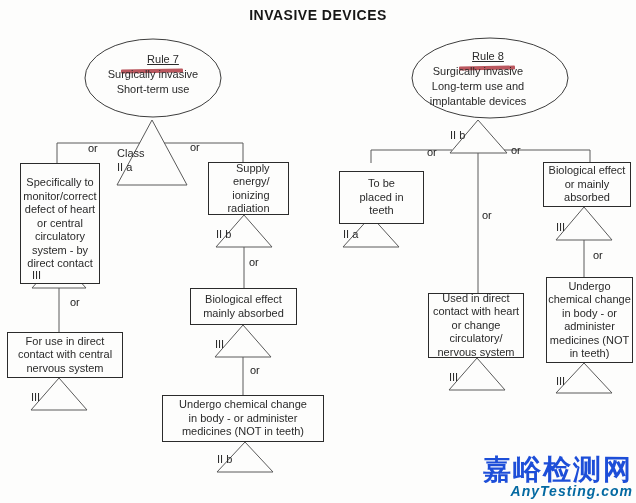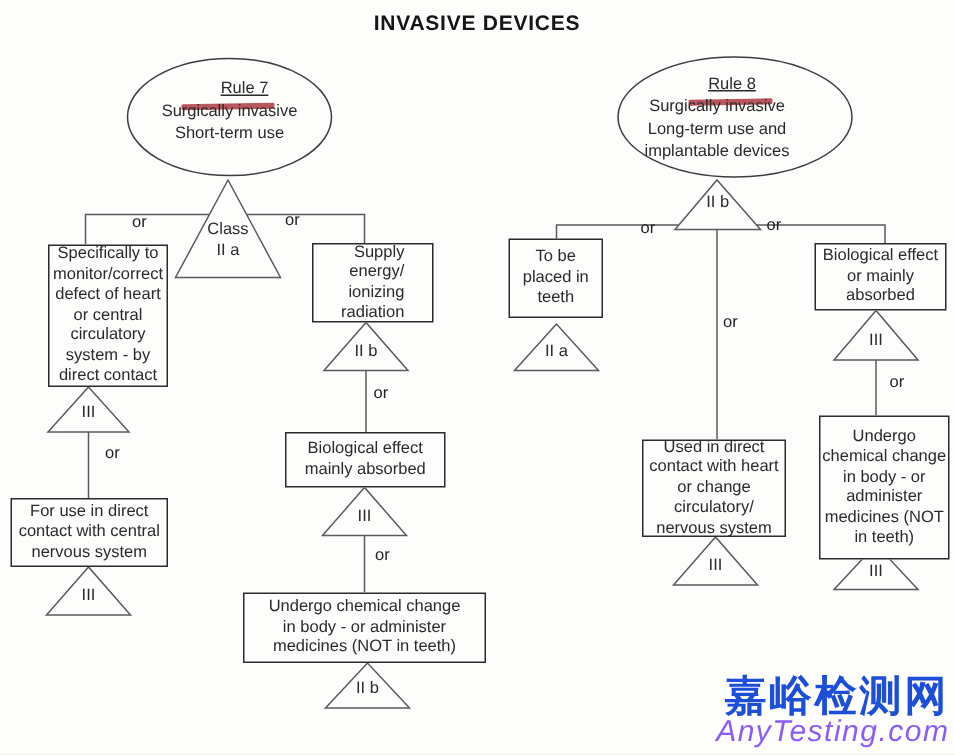--- a/index.html
+++ b/index.html
@@ -19,30 +19,30 @@
   }
   .rule-name{display:inline-block;text-decoration:underline;margin-left:20px;}
   .redmark{position:absolute;z-index:1;height:4px;background:#b2454d;opacity:.9;border-radius:1px;}
   .box{
     position:absolute;z-index:2;border:1px solid #2b2b2b;background:#fdfdfc;
     display:flex;align-items:center;justify-content:center;text-align:center;
     font-size:11px;line-height:13.5px;white-space:pre-line;padding:1px;
     box-sizing:border-box;
   }
   .tri-label{
-    position:absolute;z-index:2;text-align:center;font-size:11px;
+    position:absolute;z-index:2;font-size:11px;
     line-height:14px;white-space:pre-line;
   }
   .or{position:absolute;z-index:2;font-size:11px;color:#222;}
   .watermark{
     position:absolute;right:3px;bottom:4px;z-index:3;text-align:right;
     line-height:1.05;pointer-events:none;
   }
   .wm-cn{font-size:28px;font-weight:bold;color:#1d4ed8;letter-spacing:2px;}
-  .wm-en{font-size:20px;font-weight:normal;font-style:italic;color:#8b5cf6;letter-spacing:1px;}
+  .wm-en{font-size:14px;font-weight:bold;font-style:italic;color:#0369a1;letter-spacing:1px;}
 </style>
 </head>
 <body>
 
 <div id="canvas">
 
   <svg id="wires" width="636" height="503" viewBox="0 0 636 503">
     <g fill="none" stroke="#5a5a5a" stroke-width="1">
 
       <ellipse cx="153" cy="78" rx="68" ry="39" fill="#fdfdfc" stroke="#3d3d3d"></ellipse>
@@ -74,30 +74,30 @@
   <div class="title">INVASIVE DEVICES</div>
 
   <div class="redmark" style="left:121px;top:69px;width:62px;transform:rotate(-1deg);"></div>
   <div class="node-text" style="left:85px;top:52px;width:136px;"><span class="rule-name">Rule 7</span><br><span>Surgically invasive
 Short-term use</span></div>
   <div class="tri-label" style="left:117px;top:146px;width:70px;">Class
 II a</div>
 
   <div class="or" style="left:88px;top:142px;">or</div>
   <div class="or" style="left:190px;top:141px;">or</div>
-  <div class="box" style="left:20px;top:163px;width:80px;height:95px;margin-left:12px;">Specifically to
+  <div class="box" style="left:20px;top:163px;width:80px;height:121px;">Specifically to
 monitor/correct
 defect of heart
 or central
 circulatory
 system - by
 direct contact</div>
   <div class="tri-label" style="left:32px;top:268px;width:54px;">III</div>
   <div class="or" style="left:70px;top:296px;">or</div>
-  <div class="box" style="left:7px;top:332px;width:105px;height:46px;">For use in direct
+  <div class="box" style="left:7px;top:332px;width:116px;height:46px;">For use in direct
 contact with central
 nervous system</div>
   <div class="tri-label" style="left:31px;top:390px;width:56px;">III</div>
 
   <div class="box" style="left:208px;top:162px;width:81px;height:53px;text-align:right;">Supply
 energy/
 ionizing
 radiation</div>
   <div class="tri-label" style="left:216px;top:227px;width:56px;">II b</div>
   <div class="or" style="left:249px;top:256px;">or</div>
@@ -111,39 +111,39 @@
   <div class="tri-label" style="left:217px;top:452px;width:56px;">II b</div>
 
   <div class="redmark" style="left:459px;top:66px;width:56px;transform:rotate(-1deg);"></div>
   <div class="node-text" style="left:400px;top:49px;width:156px;"><span class="rule-name">Rule 8</span><br><span>Surgically invasive
 Long-term use and
 implantable devices</span></div>
   <div class="tri-label" style="left:450px;top:128px;width:57px;">II b</div>
 
   <div class="or" style="left:427px;top:146px;">or</div>
   <div class="or" style="left:511px;top:144px;">or</div>
-  <div class="box" style="left:339px;top:159px;width:63px;height:53px;">To be
+  <div class="box" style="left:339px;top:171px;width:85px;height:53px;">To be
 placed in
 teeth</div>
   <div class="tri-label" style="left:343px;top:227px;width:56px;">II a</div>
 
   <div class="or" style="left:482px;top:209px;">or</div>
   <div class="box" style="left:428px;top:293px;width:96px;height:65px;">Used in direct
 contact with heart
 or change
 circulatory/
 nervous system</div>
   <div class="tri-label" style="left:449px;top:370px;width:56px;">III</div>
 
   <div class="box" style="left:543px;top:162px;width:88px;height:45px;">Biological effect
 or mainly
 absorbed</div>
   <div class="tri-label" style="left:556px;top:220px;width:56px;">III</div>
   <div class="or" style="left:593px;top:249px;">or</div>
-  <div class="box" style="left:546px;top:277px;width:87px;height:96px;">Undergo
+  <div class="box" style="left:546px;top:277px;width:87px;height:86px;">Undergo
 chemical change
 in body - or
 administer
 medicines (NOT
 in teeth)</div>
   <div class="tri-label" style="left:556px;top:374px;width:56px;">III</div>
 
   <div class="watermark">
     <div class="wm-cn">嘉峪检测网</div>
     <div class="wm-en">AnyTesting.com</div>

